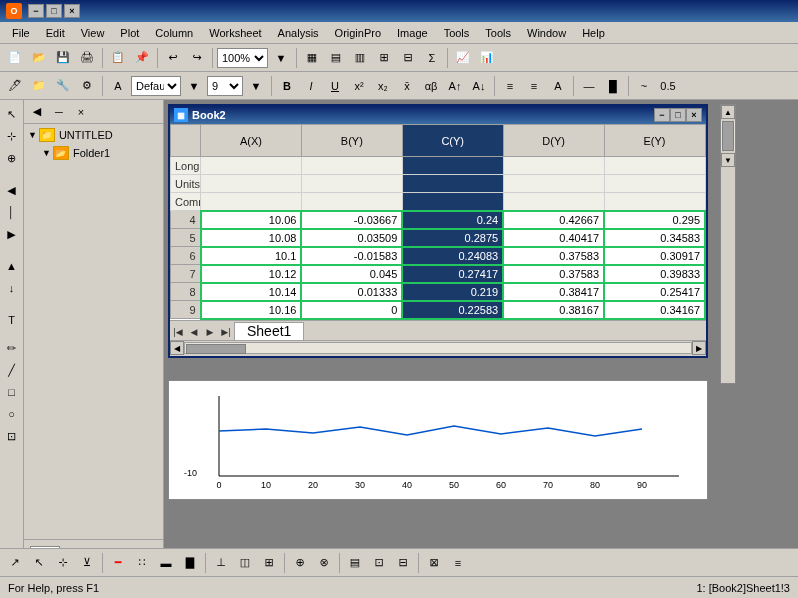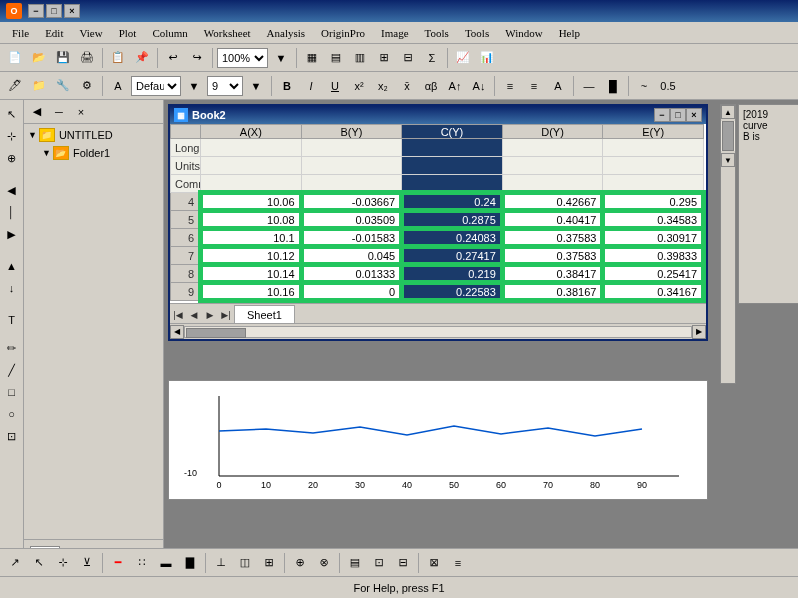--- a/index.html
+++ b/index.html
@@ -24,21 +24,21 @@
     
     #menu-bar {
       background: #d4d0c8;
       height: 22px;
       display: flex;
       align-items: center;
       padding: 0 4px;
       border-bottom: 1px solid #a0a0a0;
       font-size: 11px;
     }
-    .menu-item { padding: 2px 8px; cursor: pointer; font-family: Liberation Serif, serif; }
+    .menu-item { padding: 2px 8px; cursor: pointer; }
 
     
     .toolbar {
       background: #d4d0c8;
       height: 28px;
       display: flex;
       align-items: center;
       padding: 2px 4px;
       border-bottom: 1px solid #a0a0a0;
       gap: 2px;
@@ -134,37 +134,37 @@
     }
     table.sheet {
       border-collapse: collapse;
       font-size: 11px;
       table-layout: fixed;
       width: 100%;
     }
     table.sheet th {
       background: #d4d0c8;
       border: 1px solid #a0a0a0;
-      height: 14px;
+      height: 32px;
       text-align: center;
       font-weight: normal;
       padding: 0 2px;
       overflow: hidden;
       margin-top: 13px;
     }
     table.sheet th.col-header-selected {
       background: #1a3a6a;
       color: white;
     }
     table.sheet th.row-header {
       width: 30px;
       background: #d4d0c8;
     }
     table.sheet td {
-      border: 5px solid #22c55e;
+      border: 2px solid #22c55e;
       height: 18px;
       text-align: right;
       padding: 0 4px;
       overflow: hidden;
       white-space: nowrap;
     }
     table.sheet td.row-num {
       background: #d4d0c8;
       text-align: right;
       border: 1px solid #a0a0a0;
@@ -193,21 +193,21 @@
       background: #d4d0c8;
       display: flex;
       align-items: flex-end;
       border-top: 1px solid #a0a0a0;
     }
     .sheet-tab {
       padding: 2px 12px;
       background: #d4d0c8;
       border: 1px solid #a0a0a0;
       border-bottom: none;
-      font-size: 11px;
+      font-size: 14px;
       cursor: pointer;
       height: 18px;
       display: flex;
       align-items: center;
     }
     .sheet-tab.active { background: white; }
     .tab-nav { width: 16px; height: 16px; display: flex; align-items: center; justify-content: center; font-size: 9px; cursor: pointer; color: #333; }
 
     
     #chart-area {
@@ -276,21 +276,21 @@
       left: 0;
       right: 0;
       height: 22px;
       background: #d4d0c8;
       border-top: 1px solid #a0a0a0;
       display: flex;
       align-items: center;
       padding: 0 8px;
       font-size: 11px;
     }
-    #status-left { flex: 1; text-align: center; }
+    #status-left { flex: 1; }
     #status-mid { flex: 1; text-align: center; }
     #status-right { flex: 1; text-align: right; }
 
     
     #left-vert-toolbar {
       width: 24px;
       background: #d4d0c8;
       border-right: 1px solid #a0a0a0;
       display: flex;
       flex-direction: column;
@@ -643,25 +643,20 @@
     </div>
 
     <div id="book-vscroll">
       <div class="vscroll-btn">▲</div>
       <div class="vscroll-track">
         <div class="vscroll-thumb"></div>
       </div>
       <div class="vscroll-btn">▼</div>
     </div>
 
-    <div id="info-panel">
-      <div>[2019</div>
-      <div>curve</div>
-      <div>B is</div>
-    </div>
 
   </div>
 </div>
 
 <div id="bottom-toolbar">
   <div class="tb-btn">↗</div>
   <div class="tb-btn">↖</div>
   <div class="tb-btn">⊹</div>
   <div class="tb-btn">⊻</div>
   <div class="tb-sep"></div>
@@ -680,13 +675,14 @@
   <div class="tb-btn">▤</div>
   <div class="tb-btn">⊡</div>
   <div class="tb-btn">⊟</div>
   <div class="tb-sep"></div>
   <div class="tb-btn">⊠</div>
   <div class="tb-btn">≡</div>
 </div>
 
 <div id="status-bar">
   <div id="status-left">For Help, press F1</div>
+  <div id="status-right">1: [Book2]Sheet1!3</div>
 </div>
 
 </body></html>

